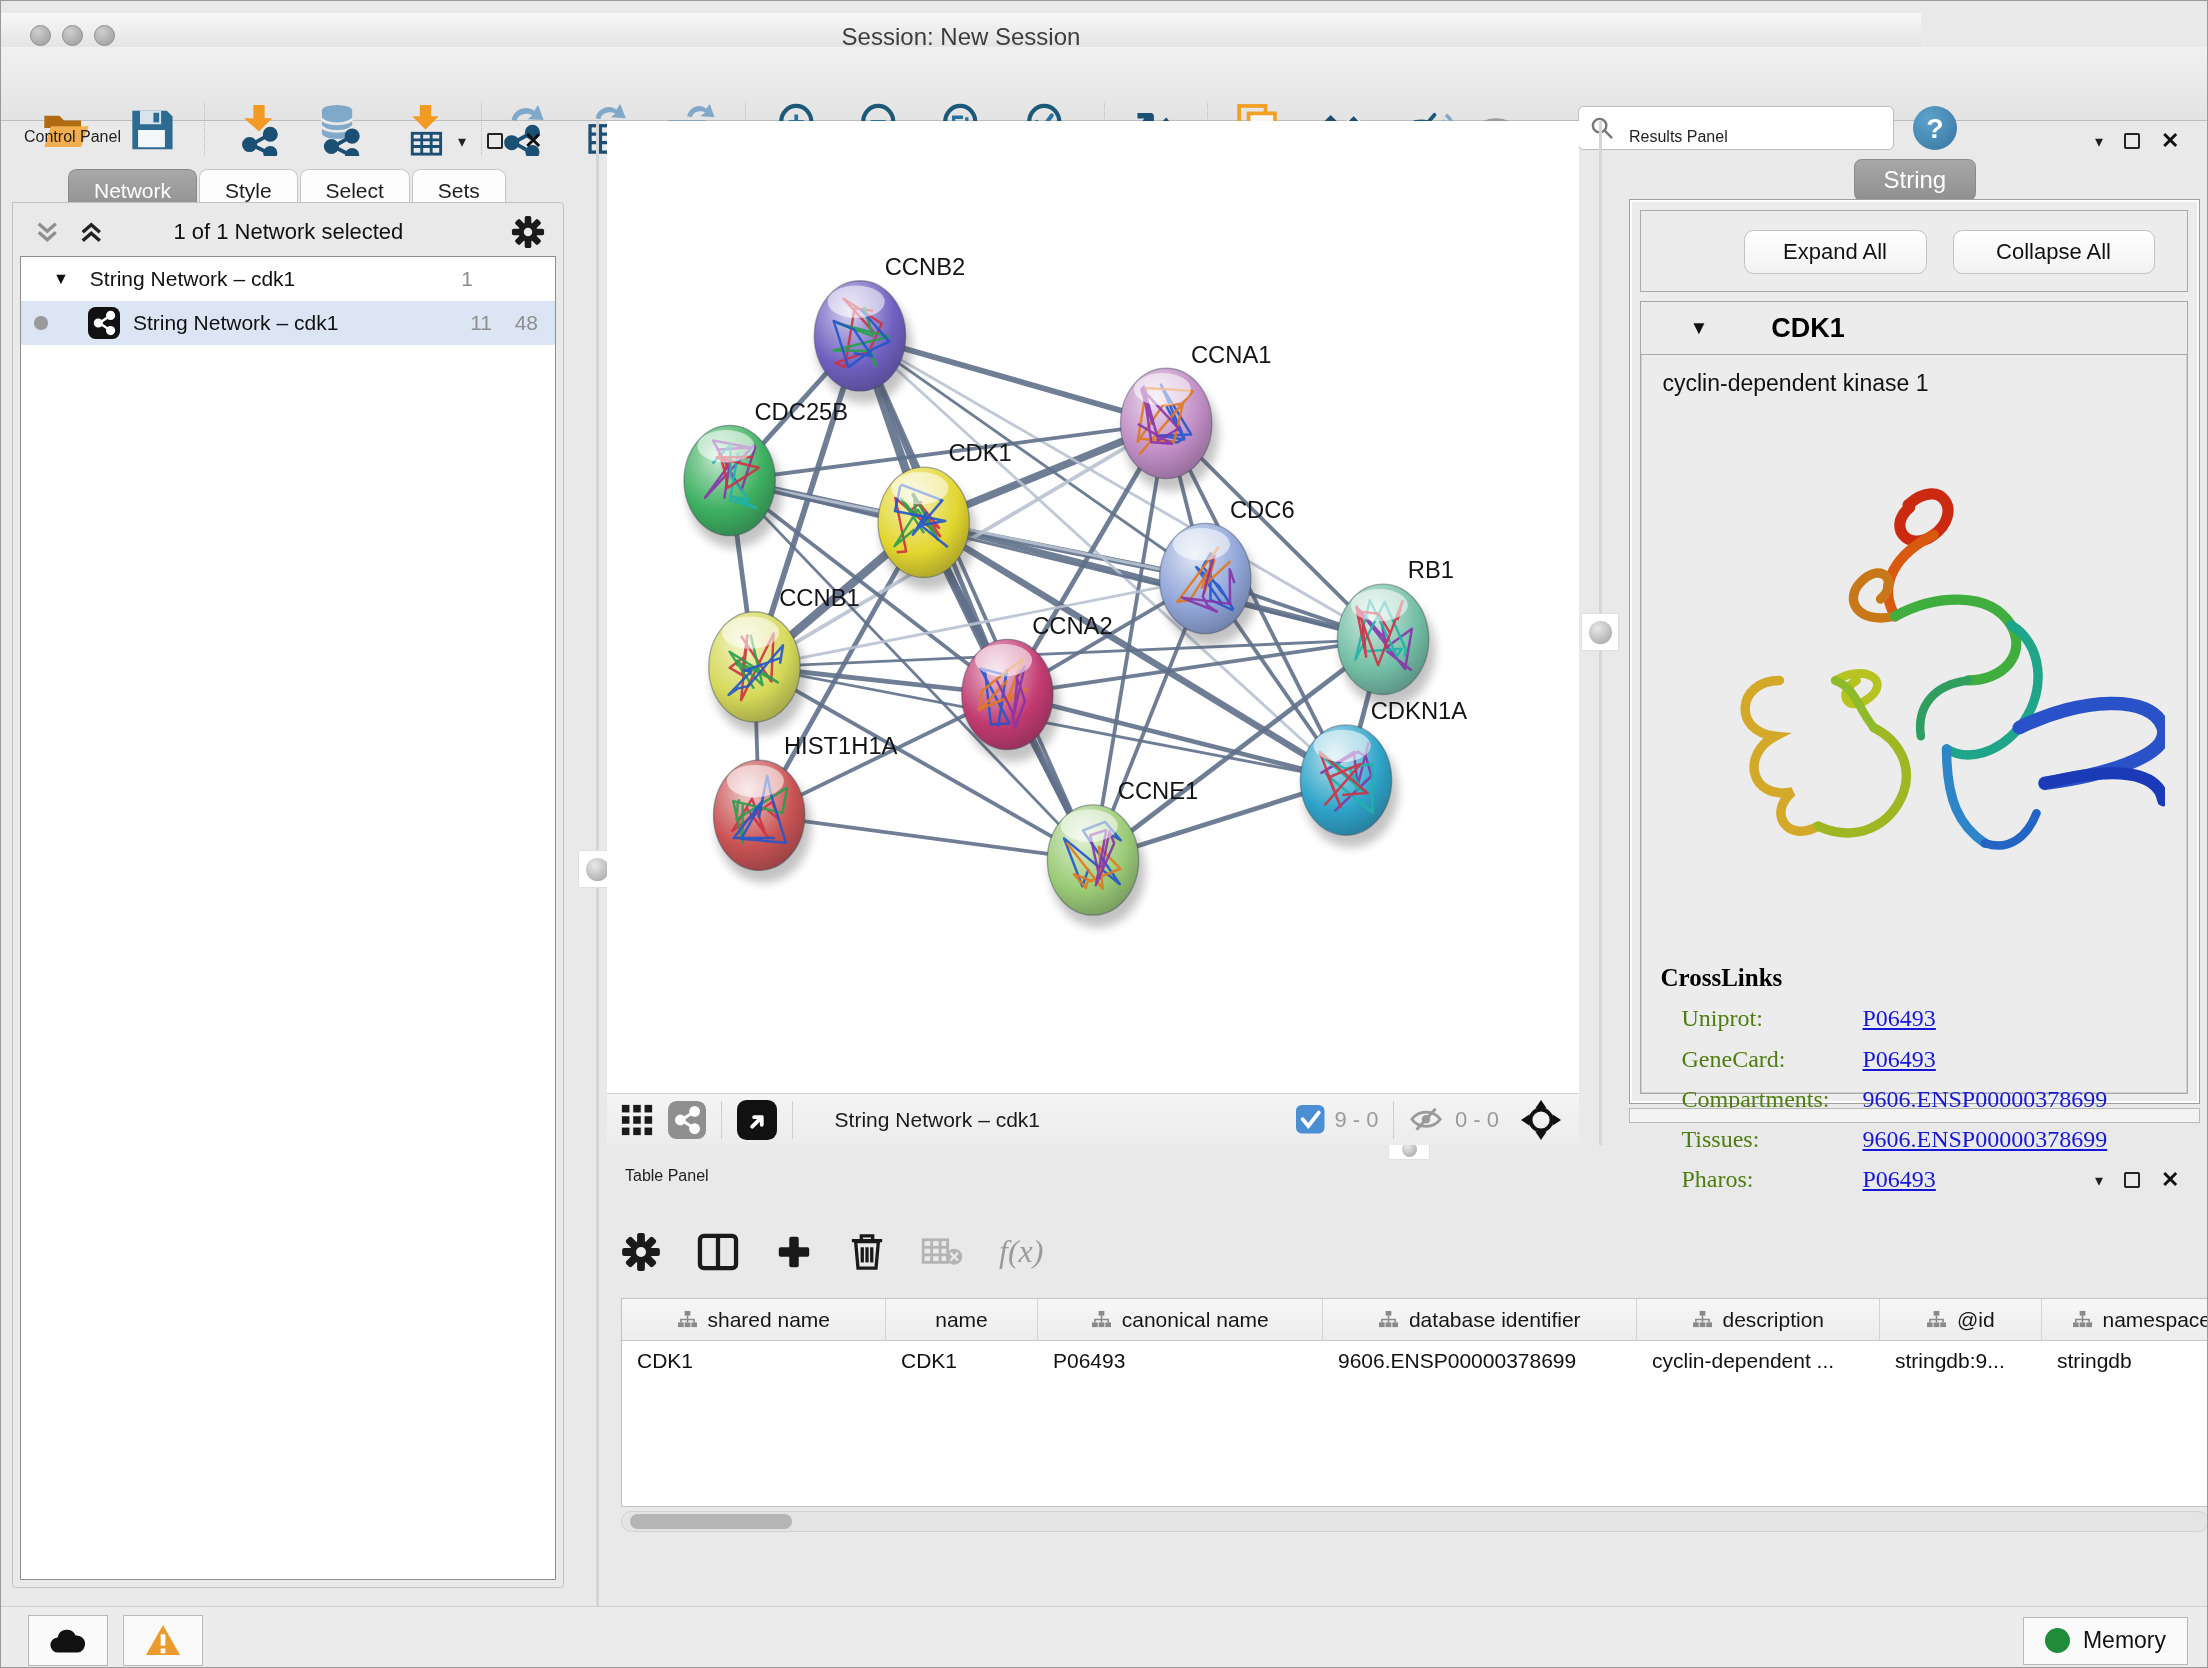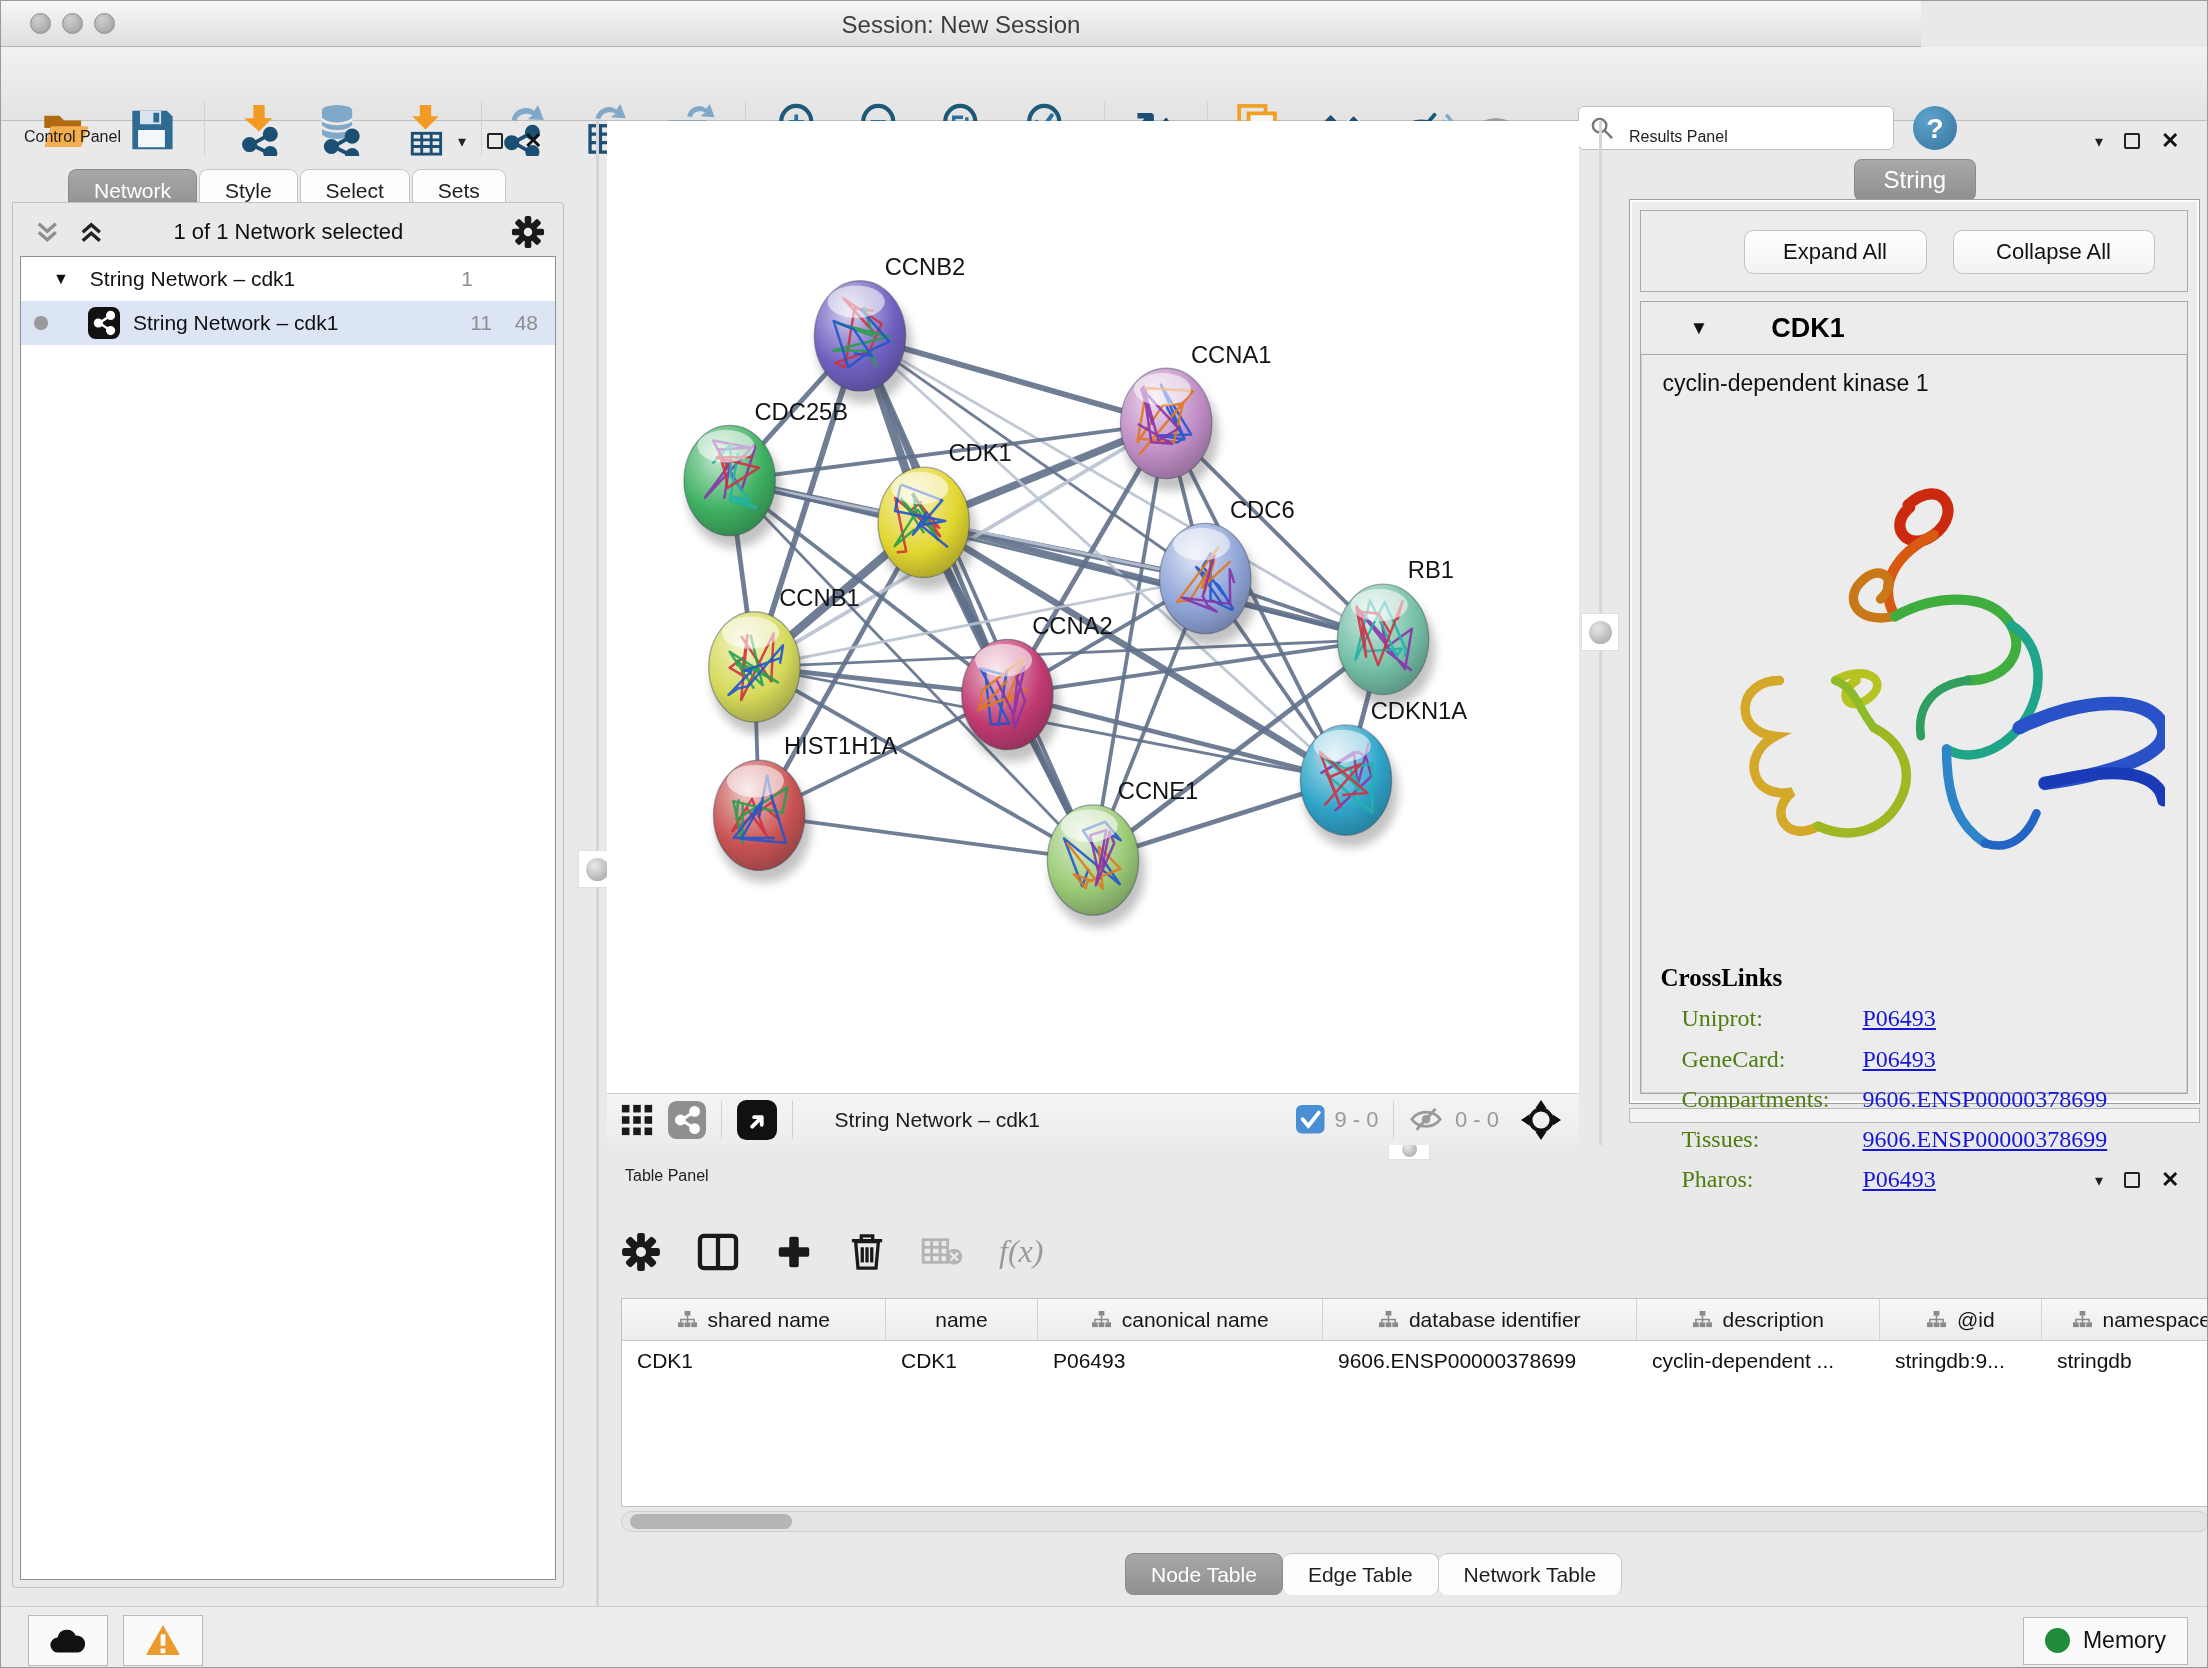--- a/index.html
+++ b/index.html
@@ -2,21 +2,21 @@
 <html style="font-size:15px"><head>
 <meta charset="utf-8">
 <style>
   * { margin:0; padding:0; box-sizing:border-box; }
   html,body { background:#d8d8d8; }
   body { font-family:"Liberation Sans", sans-serif; }
   #root { position:relative; width:2208px; height:1668px; background:#e9e9e9; overflow:hidden;
           border:1px solid #9a9a9a; }
 
   
-  #titlebar { position:absolute; left:0; top:0; width:1920px; height:46px;
+  #titlebar { position:absolute; left:0; top:12px; width:1920px; height:46px;
     background:linear-gradient(#f7f7f7,#dedede); border-bottom:1px solid #b3b3b3; }
   .tlight { position:absolute; top:12.4px; width:21px; height:21px; border-radius:50%;
     background:radial-gradient(circle at 35% 30%, #cfcfcf, #9a9a9a); border:1px solid #8d8d8d; }
   #wintitle { position:absolute; left:0; right:0; top:9.5px; text-align:center;
     font-size:24px; color:#3d3d3d; }
 
   
   #toolbar { position:absolute; left:0; top:46px; width:2208px; height:74px;
     background:linear-gradient(#f1f1f1,#e3e3e3); border-bottom:1px solid #bdbdbd; }
   .ticon { position:absolute; top:55px; width:53px; height:55px; transform:translateX(-50%);
@@ -972,25 +972,20 @@
           <div class="td" style="width: 314px;">9606.ENSP00000378699</div>
           <div class="td" style="width: 243px;">cyclin-dependent ...</div>
           <div class="td" style="width: 162px;">stringdb:9...</div>
           <div class="td" style="width: 200px;">stringdb</div>
         </div>
       </div>
   </div>
   <div id="tbl-scroll">
     <div id="tbl-thumb"></div>
   </div>
-  <div id="tbl-tabs">
-      <div class="tab active">Node Table</div>
-      <div class="tab">Edge Table</div>
-      <div class="tab">Network Table</div>
-    </div>
 
   <div id="statusbar">
     <div class="sbtn" style="left:27px; width:80px;">
       <svg width="42" height="28.5" viewBox="0 0 44 30">
         <path d="M12 28 a8 8 0 0 1 -1 -16 a10 10 0 0 1 19 -2 a8 8 0 0 1 2 18 Z" fill="#111"></path>
       </svg>
       </div>
     <div class="sbtn" style="left:122px; width:80px;">
       <svg width="38" height="34" viewBox="0 0 40 36">
         <path d="M20 2 L38 34 H2 Z" fill="#eb9b2d"></path>

